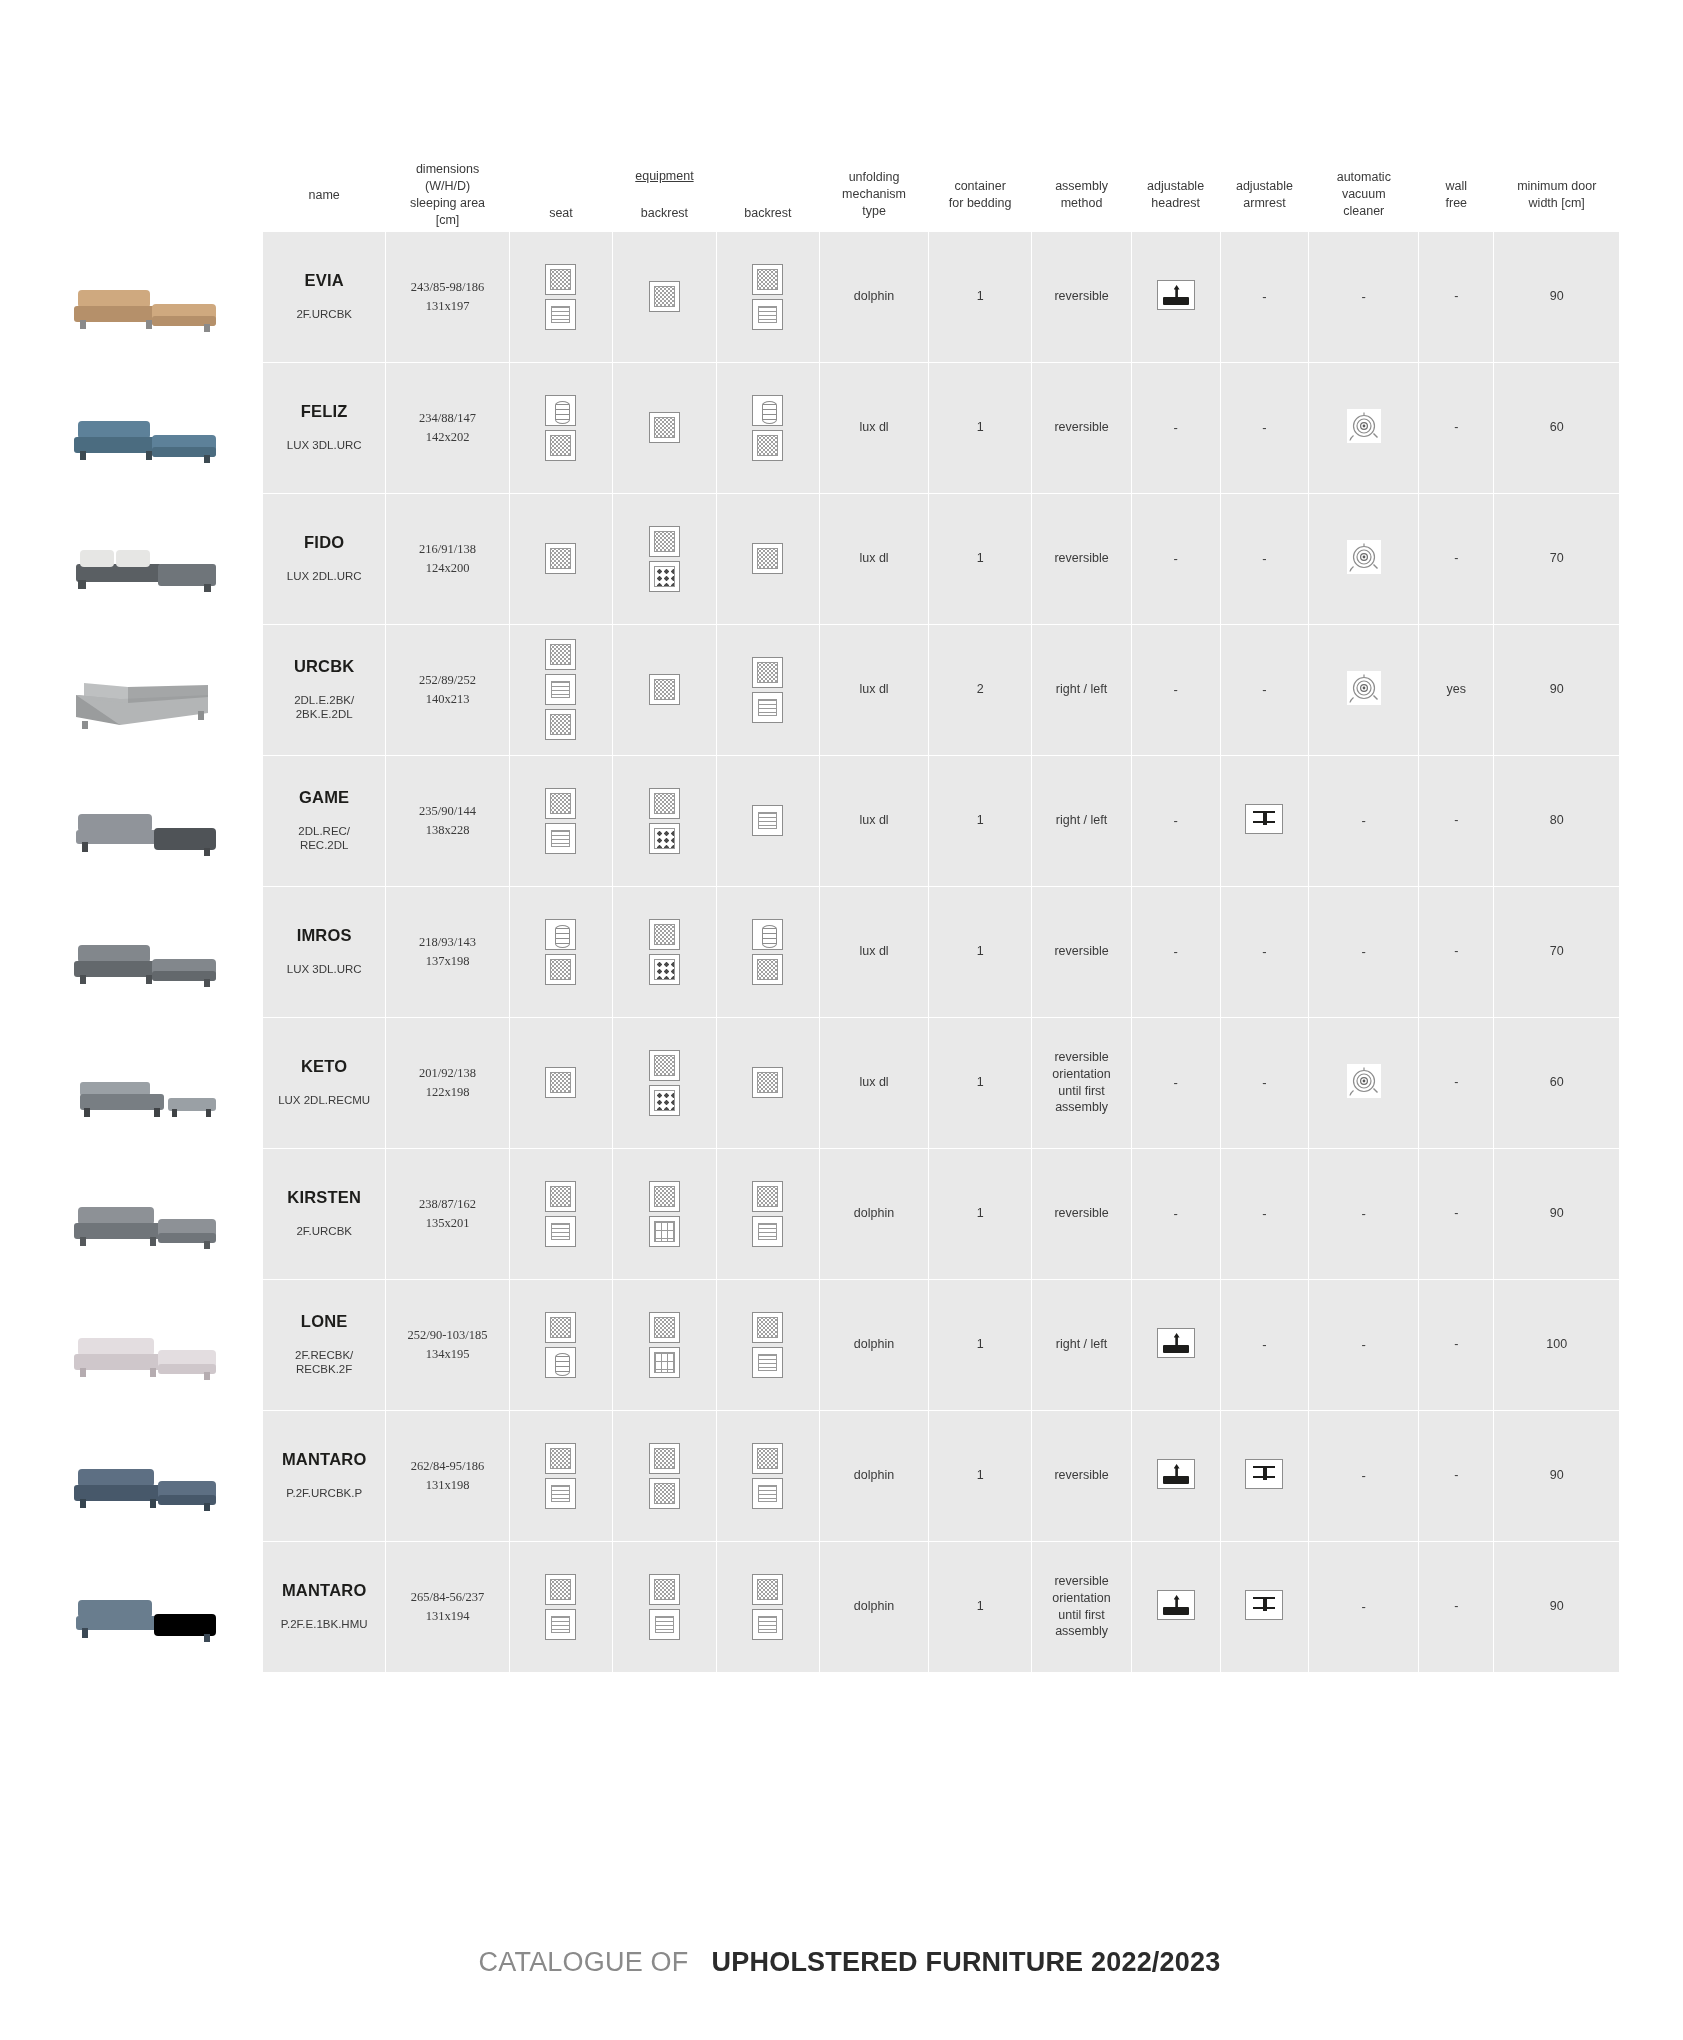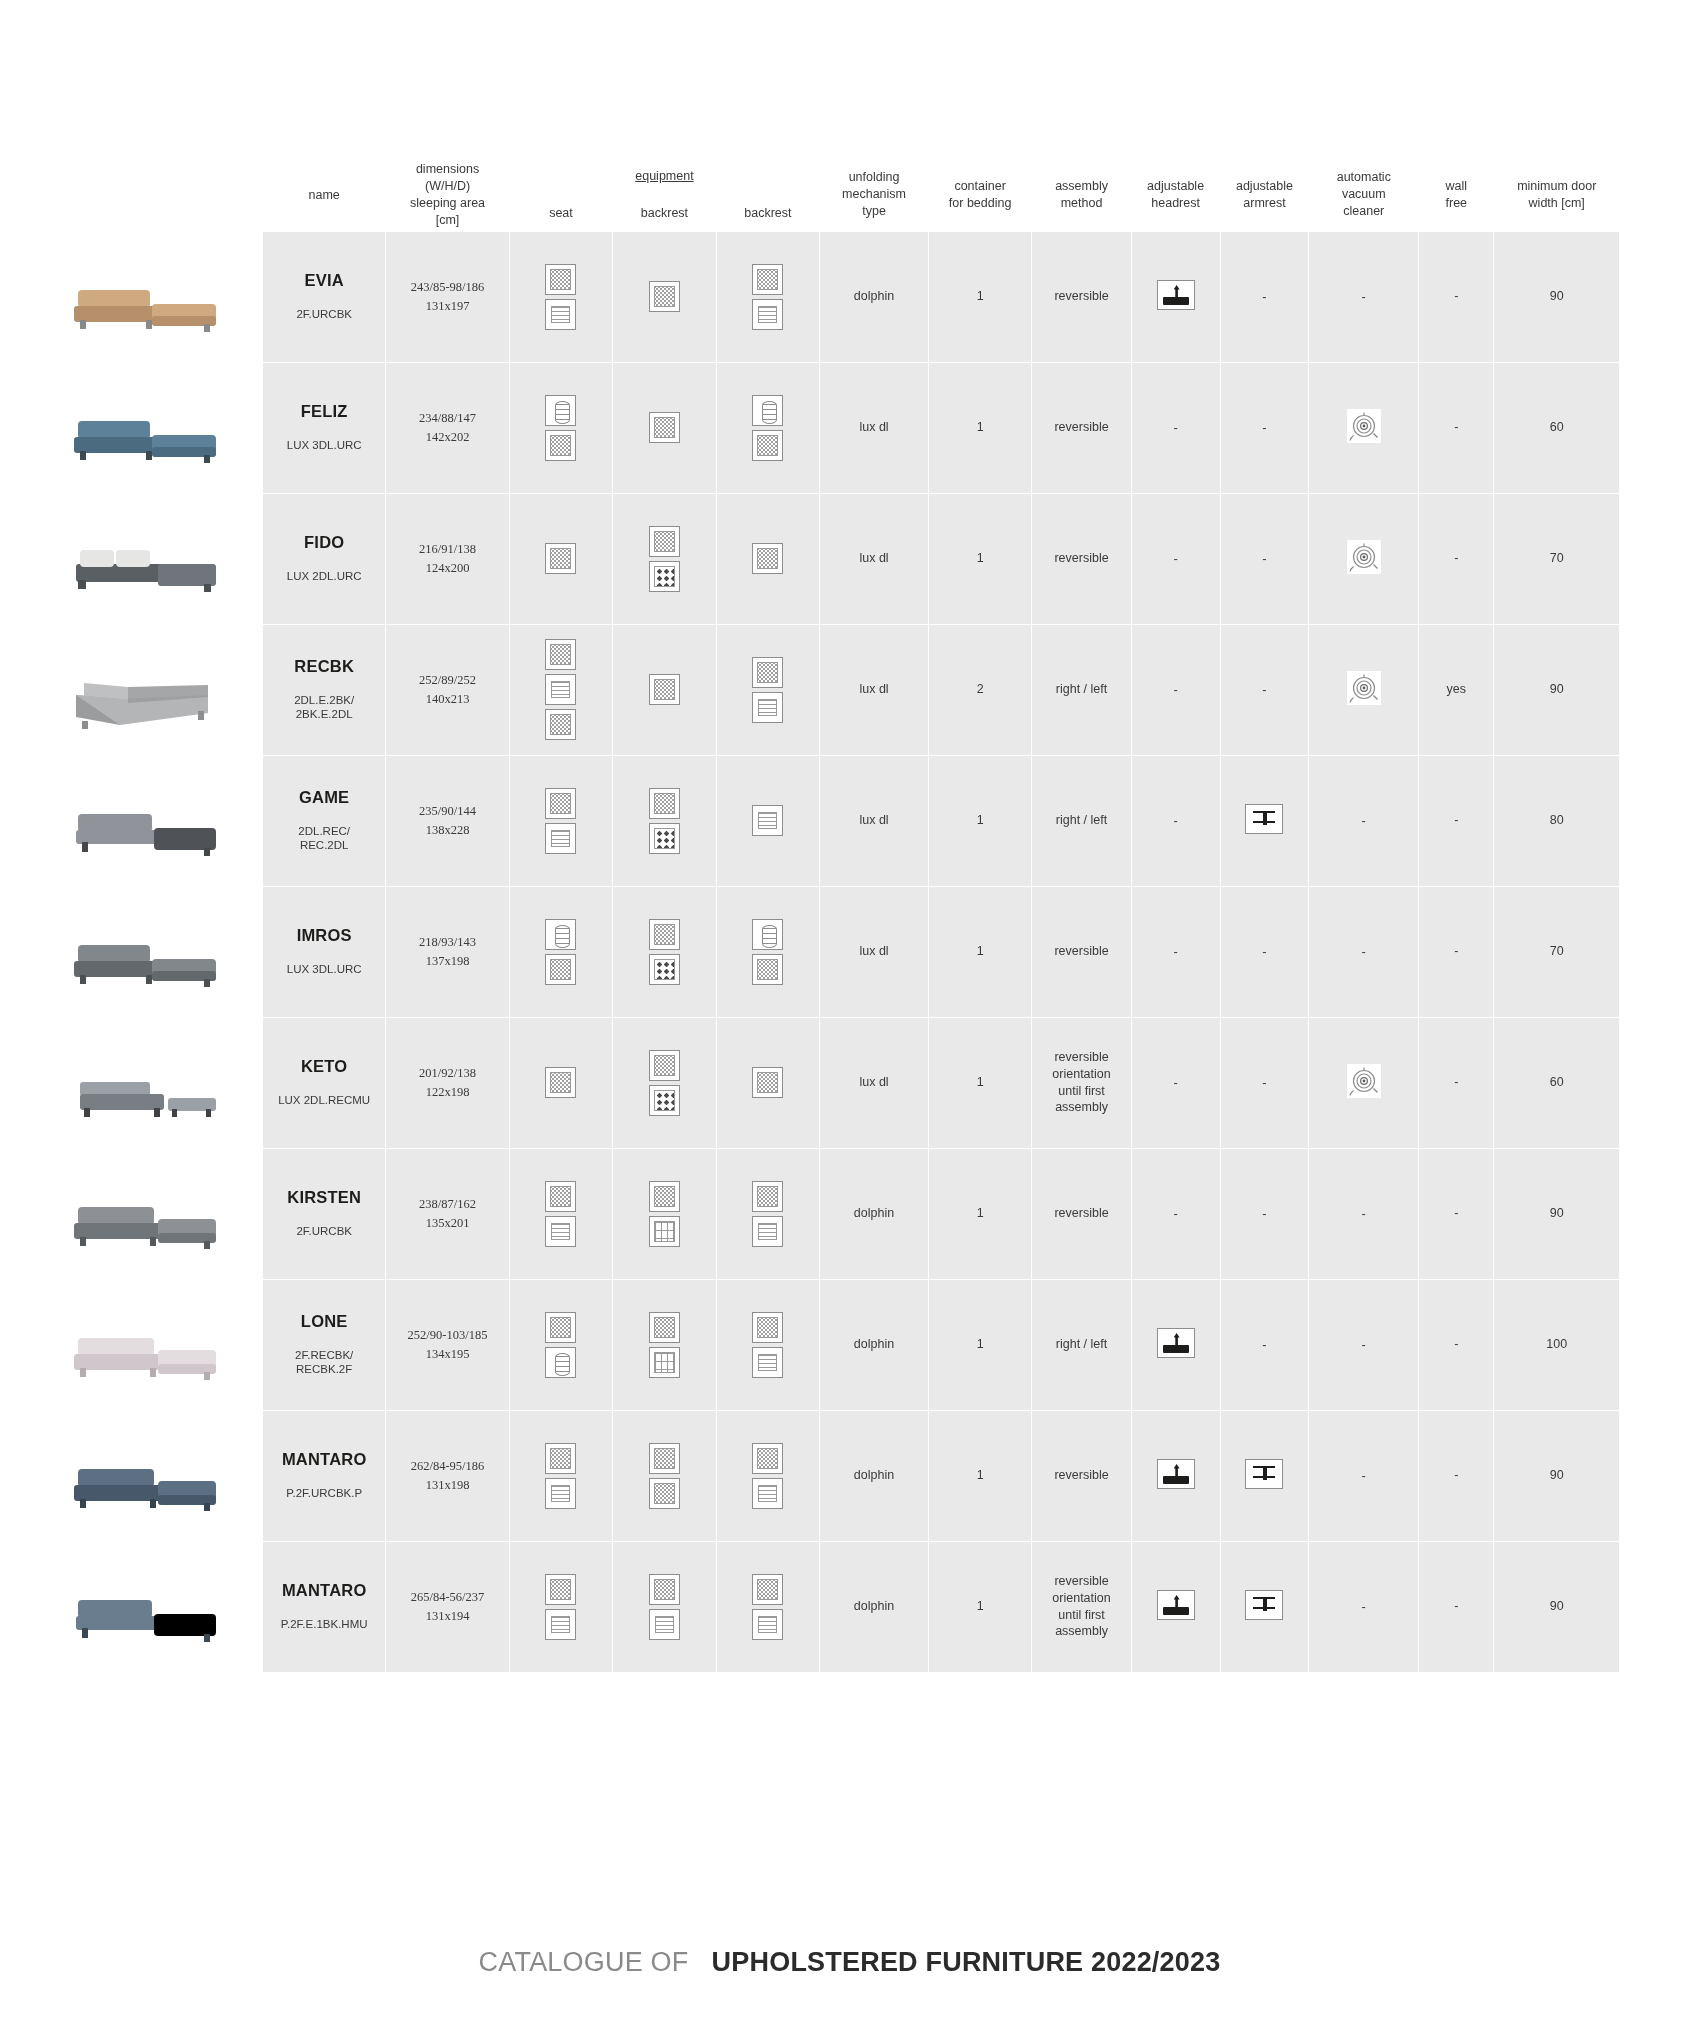--- a/index.html
+++ b/index.html
@@ -533,21 +533,21 @@
                   <circle cx="17" cy="17" r="1.4" fill="#5a5a5a"></circle>
                   <path d="M17 6.5 L17 3.5" stroke="#8d8d8d" stroke-width="1.2"></path>
                   <path d="M26.5 24.5 L30.5 28.5" stroke="#8d8d8d" stroke-width="1.4"></path>
                   <path d="M6.5 26.5 Q3.5 29 3 31.5" stroke="#8d8d8d" stroke-width="1.2" fill="none"></path>
                 </svg></span></td>
             <td><span class="cell-text">-</span></td>
             <td><span class="cell-text">70</span></td>
           </tr>
           <tr>
             <td>
-              <span class="model-name">RECBK</span>
+              <span class="model-name">URCBK</span>
               <span class="model-code">2DL.E.2BK/
 2BK.E.2DL</span>
             </td>
             <td><span class="dims">252/89/252
 140x213</span></td>
             <td>
               <span class="icon-stack">
                 <span class="ico foam"></span>
                 <span class="ico layers"></span>
                 <span class="ico foam"></span>

